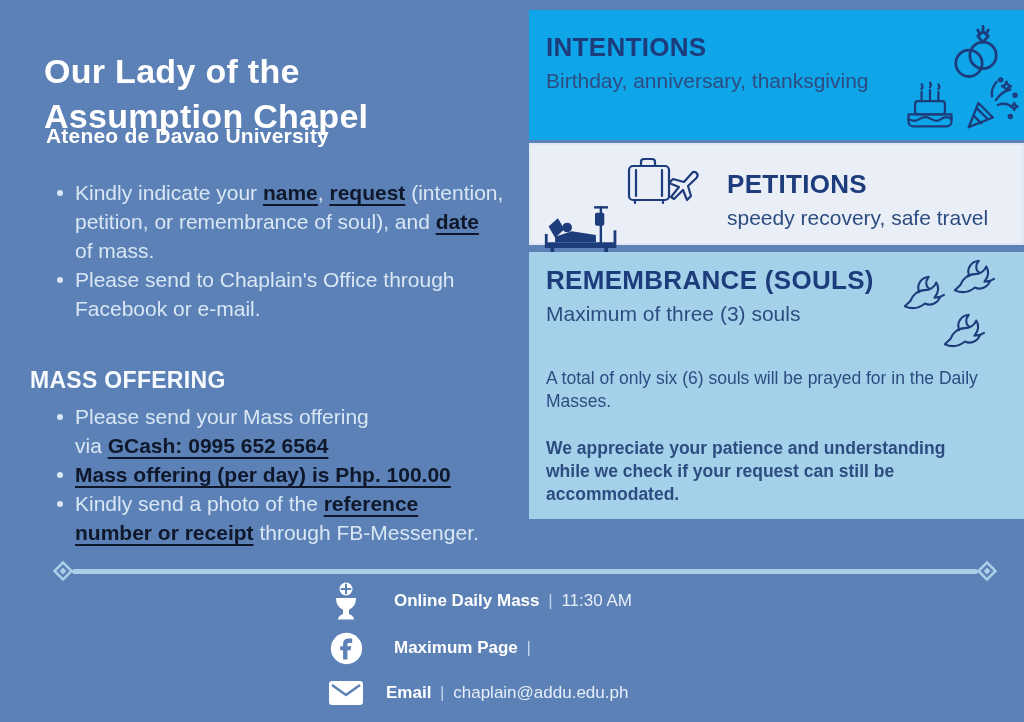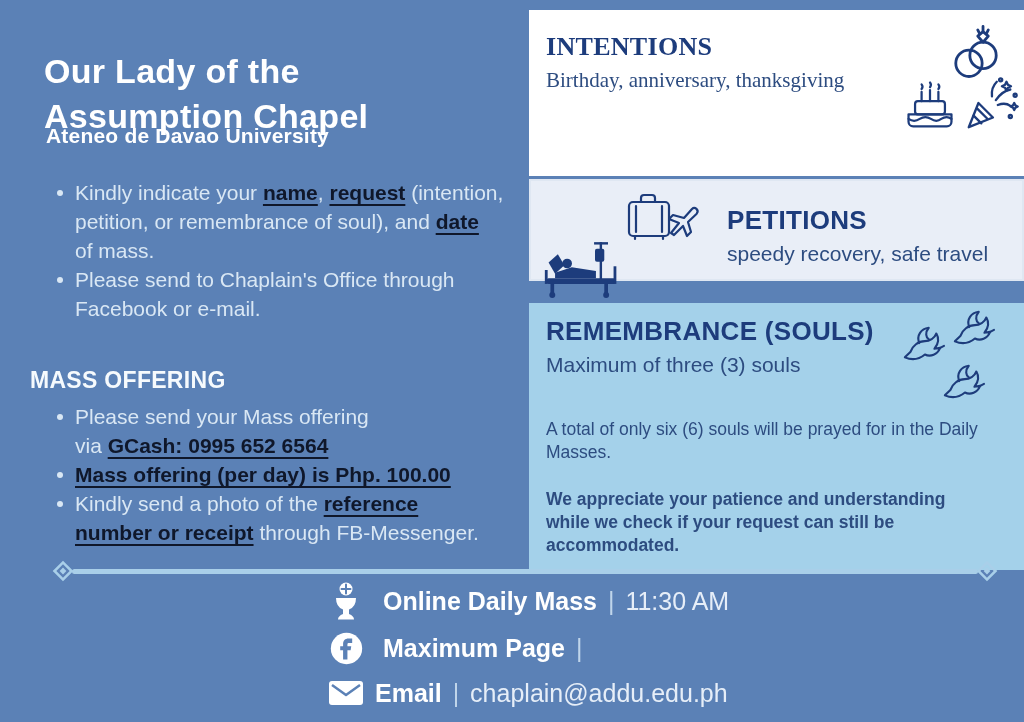--- a/index.html
+++ b/index.html
@@ -33,44 +33,44 @@
     content:"";position:absolute;left:-18px;top:12px;width:6px;height:6px;border-radius:50%;
     background:#d9e7f4;
   }
   .bu{
     font-weight:700;color:#0f172a;
     text-decoration:underline;text-decoration-thickness:2px;text-underline-offset:4px;
   }
   
   .right-col{position:absolute;left:529px;top:10px;right:0;}
   .box{position:relative;box-sizing:border-box;}
-  .box-intentions{height:166px;background:#ffffff;font-family:Liberation Serif, serif;}
+  .box-intentions{height:130px;background:#0ea5e9;}
   .box-petitions{height:102px;background:#e9eef7;margin-top:3px;border:2px solid #dfe7f2;}
-  .box-remembrance{height:267px;background:#a4d1ea;margin-top:22px;}
+  .box-remembrance{height:267px;background:#a4d1ea;margin-top:7px;}
   .box h3{margin:0;color:#1d3c7c;font-size:26px;font-weight:800;letter-spacing:.3px;}
   .box .box-sub{margin:6px 0 0 0;color:#2d4c80;font-size:21px;}
   .intentions-text{position:absolute;left:17px;top:22px;}
   .petitions-text{position:absolute;left:196px;top:24px;}
   .remembrance-text{position:absolute;left:17px;top:13px;}
   .note{position:absolute;left:17px;width:445px;color:#2d4c80;font-size:17.5px;line-height:23px;}
   .note-1{top:97px;}
   .note-2{top:167px;font-weight:700;}
   .icon-abs{position:absolute;}
   
   .divider{position:absolute;top:558px;left:50px;right:24px;height:26px;}
   .divider .line{position:absolute;left:22px;right:22px;top:11px;height:5px;background:#a9cfe9;border-radius:3px;}
   .divider .dia-left{position:absolute;left:0;top:0;}
   .divider .dia-right{position:absolute;right:0;top:0;}
   
   .frow{position:absolute;left:325px;display:flex;align-items:center;gap:16px;color:#eaf2fa;}
   .frow .ficon{width:42px;display:flex;justify-content:center;flex:none;}
   .frow-1{top:580px;height:42px;}
   .frow-2{top:622px;height:52px;}
   .frow-3{top:676px;height:34px;gap:8px;}
-  .ftext{font-size:25px;line-height:26px;}
+  .ftext{font-size:17px;line-height:26px;margin-left:11px;}
   .flabel{font-weight:800;color:#ffffff;}
   .fsep{color:#c0d5ea;padding:0 4px;}
   .fvalue{color:#e6eef8;}
 </style>
 </head>
 <body>
 
 <h1 class="title">
   <span>Our Lady of the</span><br>
   <span>Assumption Chapel</span>

